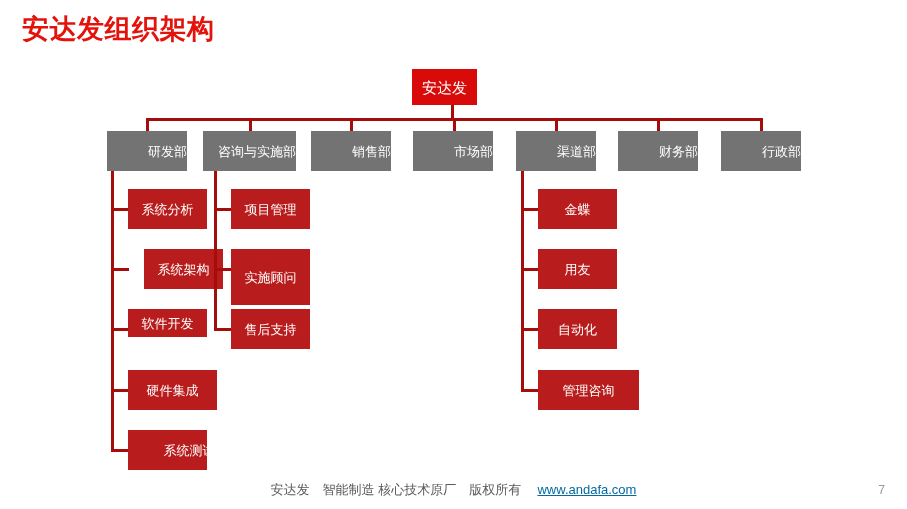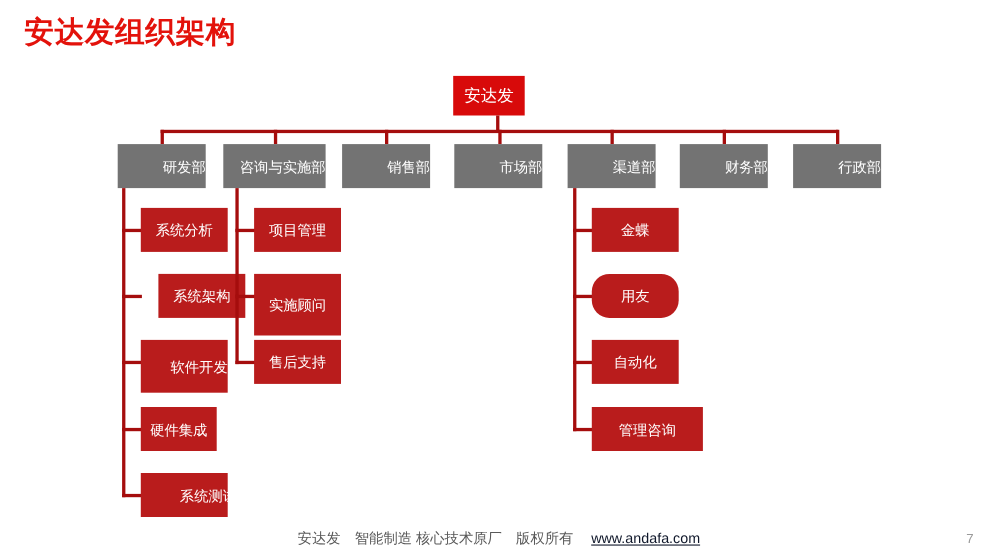--- a/index.html
+++ b/index.html
@@ -71,21 +71,21 @@
     left: 0;
     top: 481px;
     width: 907px;
     text-align: center;
     font-size: 13px;
     color: #595959;
     line-height: 18px;
   }
   .footer .sep { display: inline-block; width: 9px; }
   .footer-link {
-    color: #0f172a;
+    color: #0369a1;
     text-decoration: underline;
   }
   .page-number {
     position: absolute;
     right: 22px;
     top: 481px;
     font-size: 12px;
     color: #9a9a9a;
     line-height: 18px;
   }
@@ -142,24 +142,24 @@
   <div class="conn h" style="left:111px; top:328px; width:18px;"></div>
   <div class="conn h" style="left:111px; top:389px; width:18px;"></div>
   <div class="conn h" style="left:111px; top:449px; width:18px;"></div>
 
   <div class="node leaf" style="left:128px; top:189px; width:79px; height:40px;">
     <span>系统分析</span>
   </div>
   <div class="node leaf" style="left:128px; top:249px; width:79px; height:40px;margin-left:16px;">
     <span>系统架构</span>
   </div>
-  <div class="node leaf" style="left:128px; top:309px; width:79px; height:48px;justify-content:flex-end;">
+  <div class="node leaf" style="left:128px; top:309px; width:79px; height:28px;">
     <span>软件开发</span>
   </div>
-  <div class="node leaf" style="left:128px; top:370px; width:69px; height:40px;">
+  <div class="node leaf" style="left:128px; top:370px; width:89px; height:40px;">
     <span>硬件集成</span>
   </div>
   <div class="node leaf" style="left:128px; top:430px; width:79px; height:40px;padding-left:44px;">
     <span>系统测试</span>
   </div>
 
   <div class="conn v" style="left:214px; top:171px; height:160px;"></div>
   <div class="conn h" style="left:214px; top:208px; width:18px;"></div>
   <div class="conn h" style="left:214px; top:268px; width:18px;"></div>
   <div class="conn h" style="left:214px; top:328px; width:18px;"></div>
@@ -176,21 +176,21 @@
 
   <div class="conn v" style="left:521px; top:171px; height:221px;"></div>
   <div class="conn h" style="left:521px; top:208px; width:18px;"></div>
   <div class="conn h" style="left:521px; top:268px; width:18px;"></div>
   <div class="conn h" style="left:521px; top:328px; width:18px;"></div>
   <div class="conn h" style="left:521px; top:389px; width:18px;"></div>
 
   <div class="node leaf" style="left:538px; top:189px; width:79px; height:40px;">
     <span>金蝶</span>
   </div>
-  <div class="node leaf" style="left:538px; top:249px; width:79px; height:40px;border-radius:16px;">
+  <div class="node leaf" style="left:538px; top:249px; width:79px; height:40px;">
     <span>用友</span>
   </div>
   <div class="node leaf" style="left:538px; top:309px; width:79px; height:40px;">
     <span>自动化</span>
   </div>
   <div class="node leaf" style="left:538px; top:370px; width:101px; height:40px;">
     <span>管理咨询</span>
   </div>
 
   <div class="footer">

